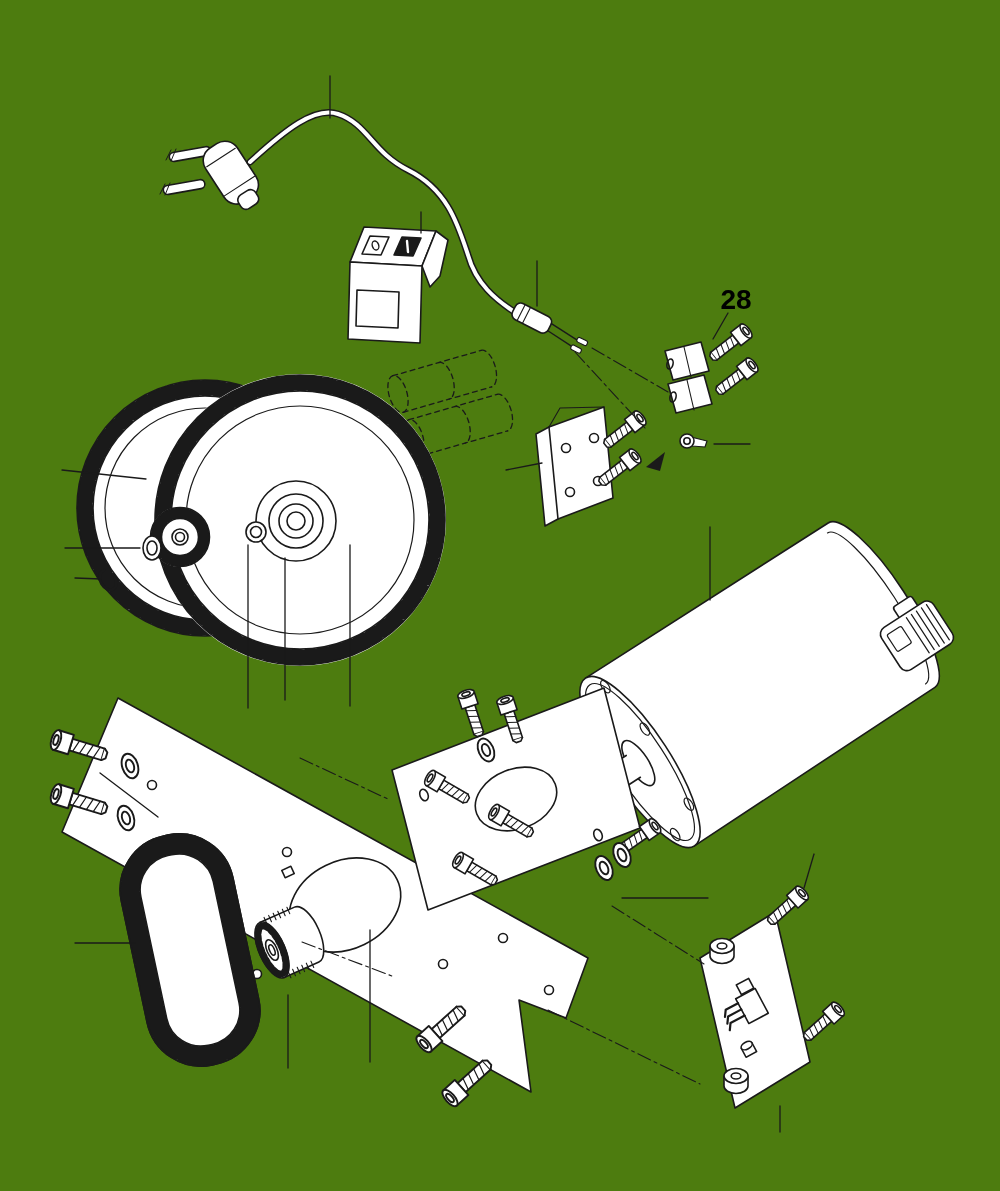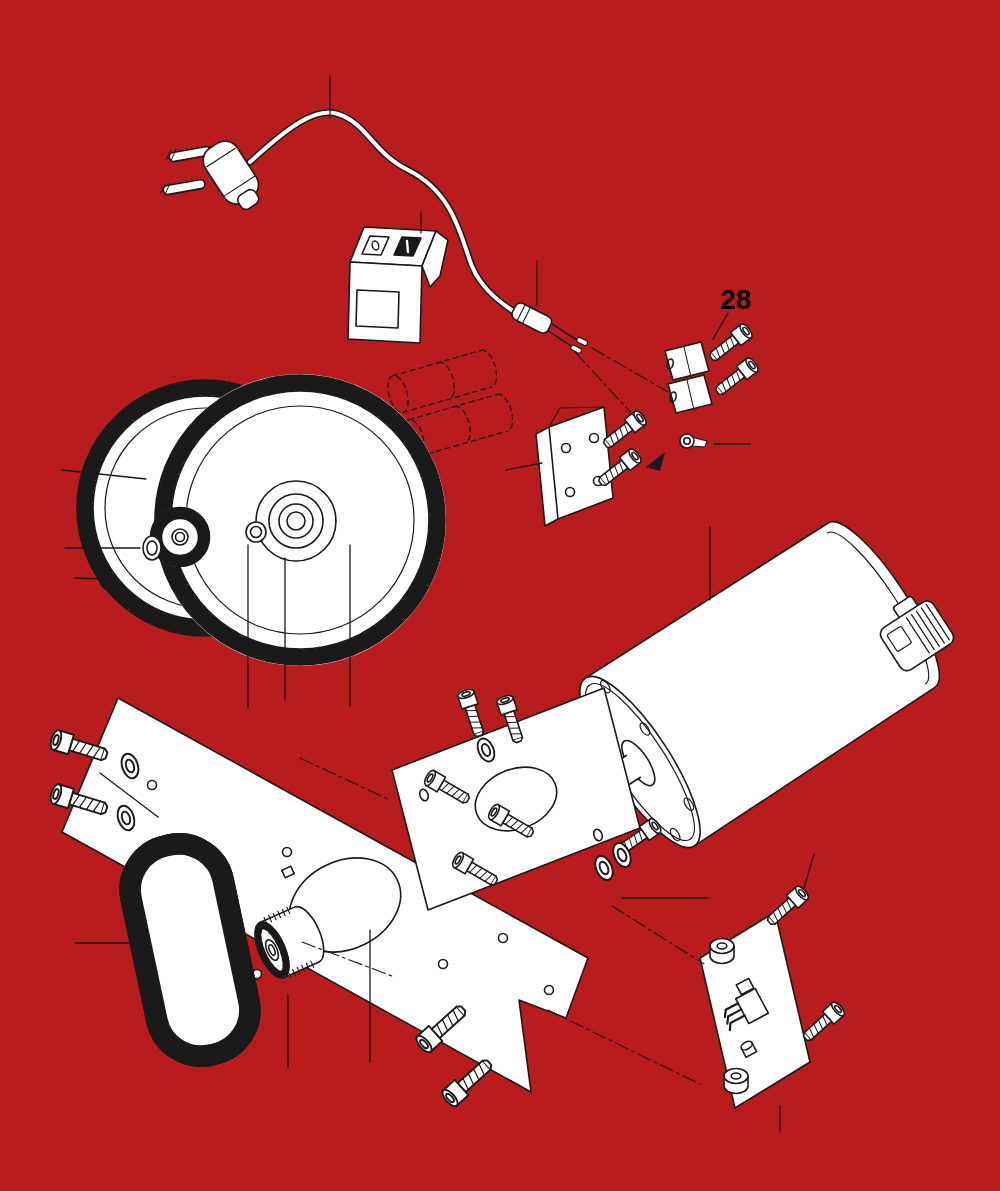--- a/index.html
+++ b/index.html
@@ -1,16 +1,16 @@
 <!DOCTYPE html>
 <html><head>
 <meta charset="utf-8">
 <style>
   html,body{margin:0;padding:0;background:#ffffff;}
-  .stage{position:relative;width:1000px;height:1191px;background:#b91c1c;overflow:hidden;
+  .stage{position:relative;width:1000px;height:1191px;background:#4d7c0f;overflow:hidden;
          font-family:"Liberation Sans",sans-serif;}
   svg{display:block;}
   .callout{font:bold 28px "Liberation Sans",sans-serif;fill:#000;stroke:none;}
 </style>
 </head>
 <body>
 
 <div class="stage">
 <svg width="1000" height="1191" viewBox="0 0 1000 1191" stroke="#1a1a1a" stroke-width="1.6" fill="none" stroke-linecap="round" stroke-linejoin="round">
 

